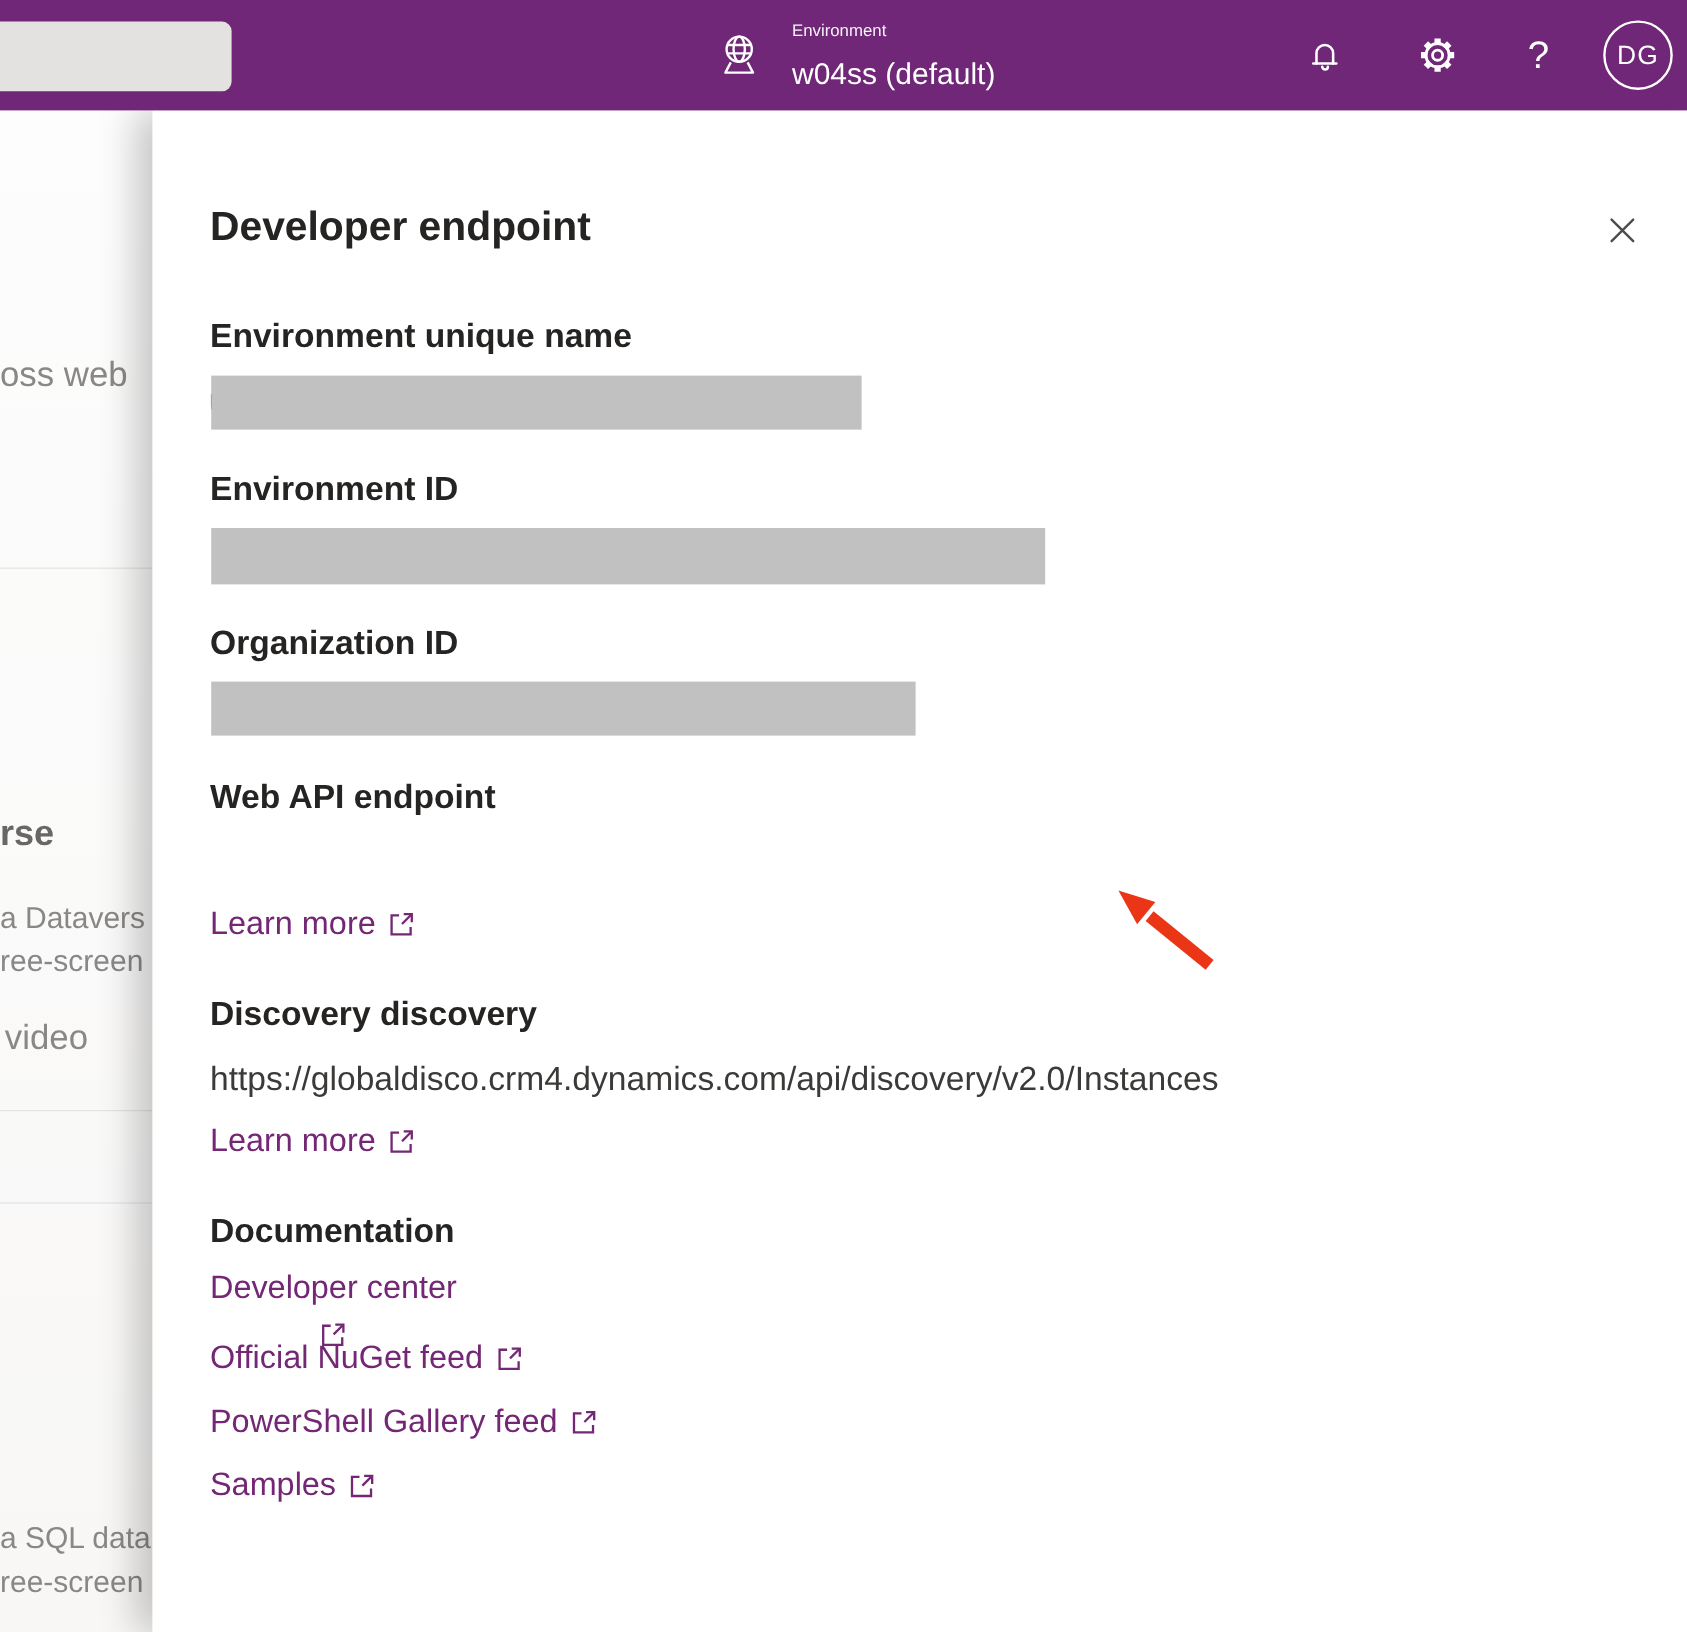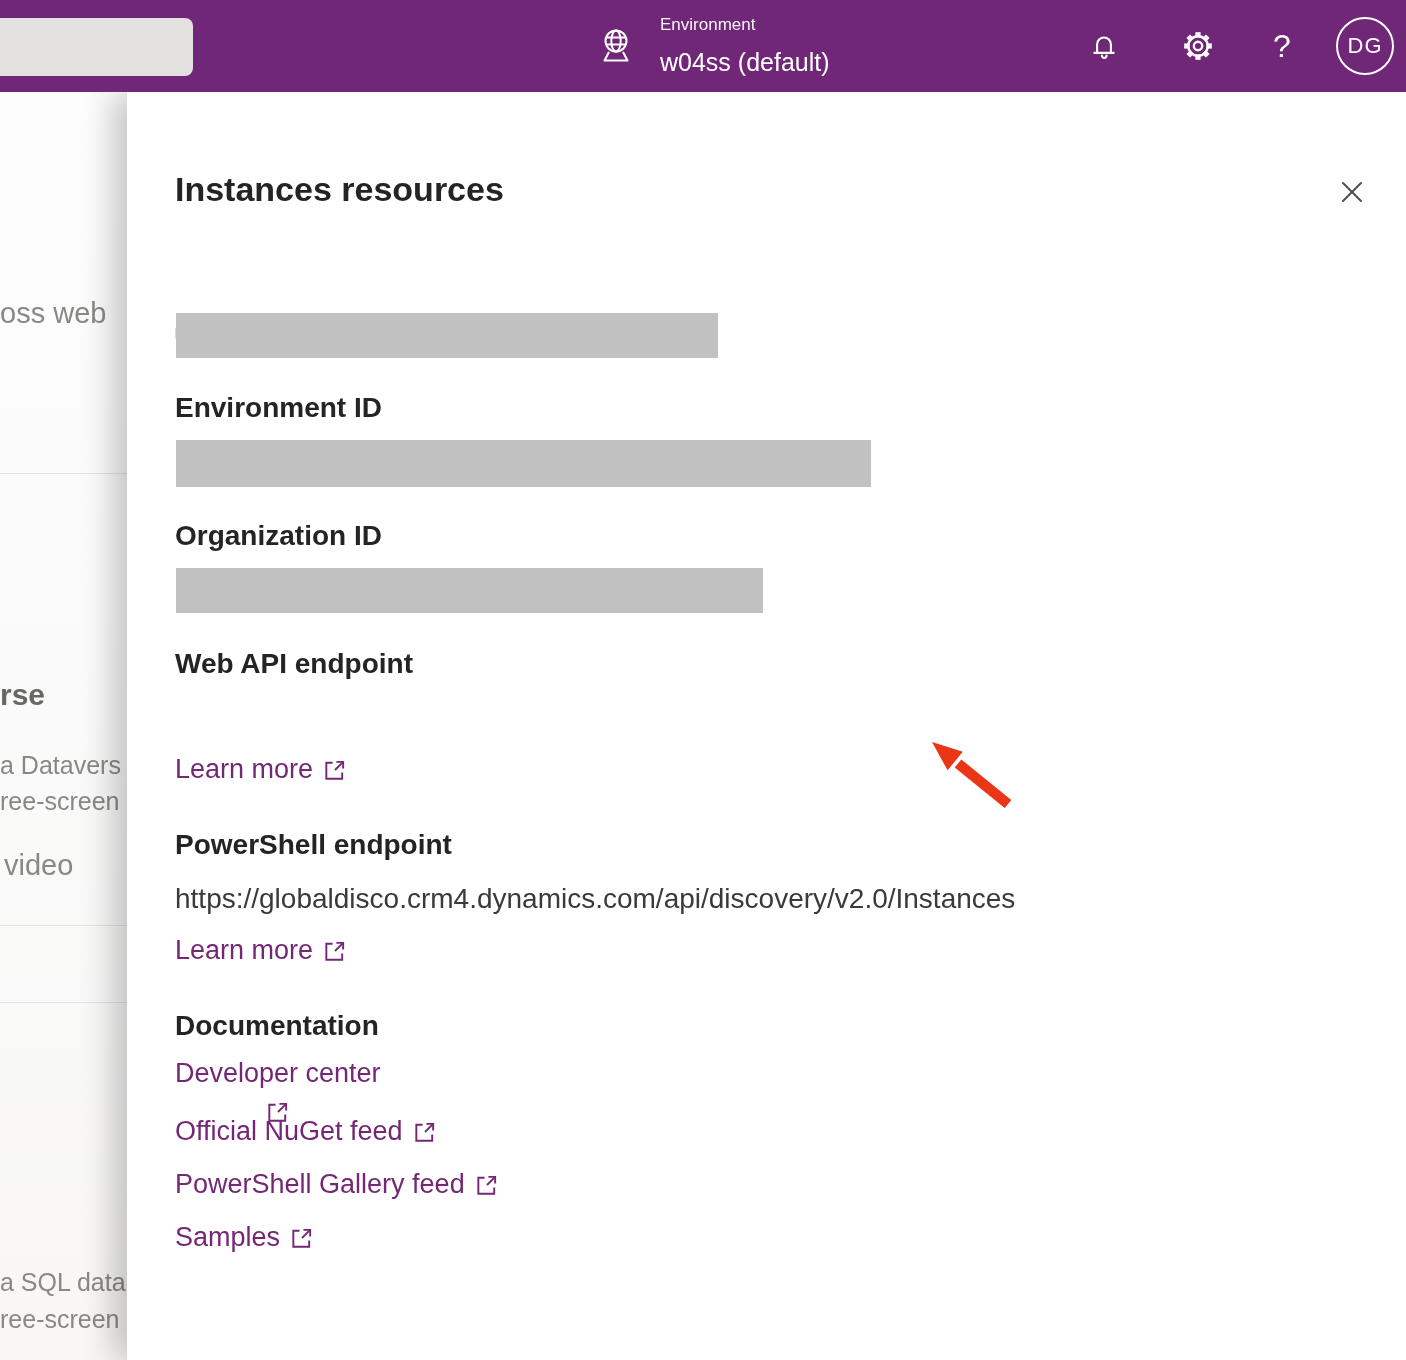--- a/index.html
+++ b/index.html
@@ -12,21 +12,21 @@
     position:absolute;left:0;top:0;width:1406px;height:92px;
     background:#702778;z-index:30;
   }
   .search-redaction{
     position:absolute;left:-8px;top:18px;width:201px;height:58px;
     background:#e4e2e0;border-radius:8px;
   }
   .env-cluster{position:absolute;left:598px;top:0;height:92px;display:flex;align-items:center;}
   .env-globe{width:36px;height:40px;margin-top:2px;}
   .env-texts{margin-left:26px;color:#ffffff;}
-  .env-label{font-size:17px;line-height:20px;font-weight:400;opacity:.95;}
+  .env-label{font-size:14px;line-height:20px;font-weight:400;opacity:.95;}
   .env-name{font-size:25px;line-height:30px;font-weight:400;margin-top:12px;}
   .topbar-actions{position:absolute;right:0;top:0;height:92px;display:flex;align-items:center;}
   .icon-btn{width:60px;height:60px;display:flex;align-items:center;justify-content:center;cursor:pointer;}
   .icon-btn.bell{margin-right:34px;}
   .icon-btn.gear{margin-right:34px;}
   .help-q{font-size:32px;font-weight:400;color:#ffffff;margin-right:34px;width:40px;text-align:center;cursor:pointer;}
   .avatar{
     width:54px;height:54px;border:2px solid #ffffff;border-radius:50%;
     display:flex;align-items:center;justify-content:center;
     color:#ffffff;font-size:22px;letter-spacing:1px;margin-right:12px;cursor:pointer;
@@ -147,31 +147,32 @@
   <div class="bg-text bg-oss-web">oss web</div>
   <div class="bg-text bg-rse">rse</div>
   <div class="bg-text bg-dataverse">a Datavers</div>
   <div class="bg-text bg-freescreen1">ree-screen</div>
   <div class="bg-text bg-video">video</div>
   <div class="bg-text bg-sql">a SQL data</div>
   <div class="bg-text bg-freescreen2">ree-screen</div>
 </div>
 
 <div class="panel">
-  <div class="panel-title">Instances resources</div>
+  <div class="panel-title">Developer endpoint</div>
 
   <div class="close-btn">
     <svg width="28" height="28" viewBox="0 0 28 28">
       <g stroke="#4f4d4b" stroke-width="2" stroke-linecap="round">
         <line x1="5" y1="5" x2="23" y2="23"></line>
         <line x1="23" y1="5" x2="5" y2="23"></line>
       </g>
     </svg>
   </div>
 
+  <div class="sec-label lab-unique">Environment unique name</div>
   <div class="peek-char">u</div>
   <div class="redaction bar-unique"></div>
 
   <div class="sec-label lab-envid">Environment ID</div>
   <div class="redaction bar-envid"></div>
 
   <div class="sec-label lab-orgid">Organization ID</div>
   <div class="redaction bar-orgid"></div>
 
   <div class="sec-label lab-webapi">Web API endpoint</div>
@@ -179,21 +180,21 @@
     <span>Learn more</span>
     <svg class="ext-icon" viewBox="0 0 26 26">
       <g stroke="#742774" stroke-width="2" fill="none">
         <path d="M11 5 H4.5 V21.5 H21 V15"></path>
         <path d="M13.5 12.5 L21.5 4.5"></path>
         <path d="M15 4 H22 V11"></path>
       </g>
     </svg>
   </a>
 
-  <div class="sec-label lab-disc">PowerShell endpoint</div>
+  <div class="sec-label lab-disc">Discovery discovery</div>
   <div class="url-text url-disc">https://globaldisco.crm4.dynamics.com/api/discovery/v2.0/Instances</div>
   <a class="link-row lm-disc">
     <span>Learn more</span>
     <svg class="ext-icon" viewBox="0 0 26 26">
       <g stroke="#742774" stroke-width="2" fill="none">
         <path d="M11 5 H4.5 V21.5 H21 V15"></path>
         <path d="M13.5 12.5 L21.5 4.5"></path>
         <path d="M15 4 H22 V11"></path>
       </g>
     </svg>

